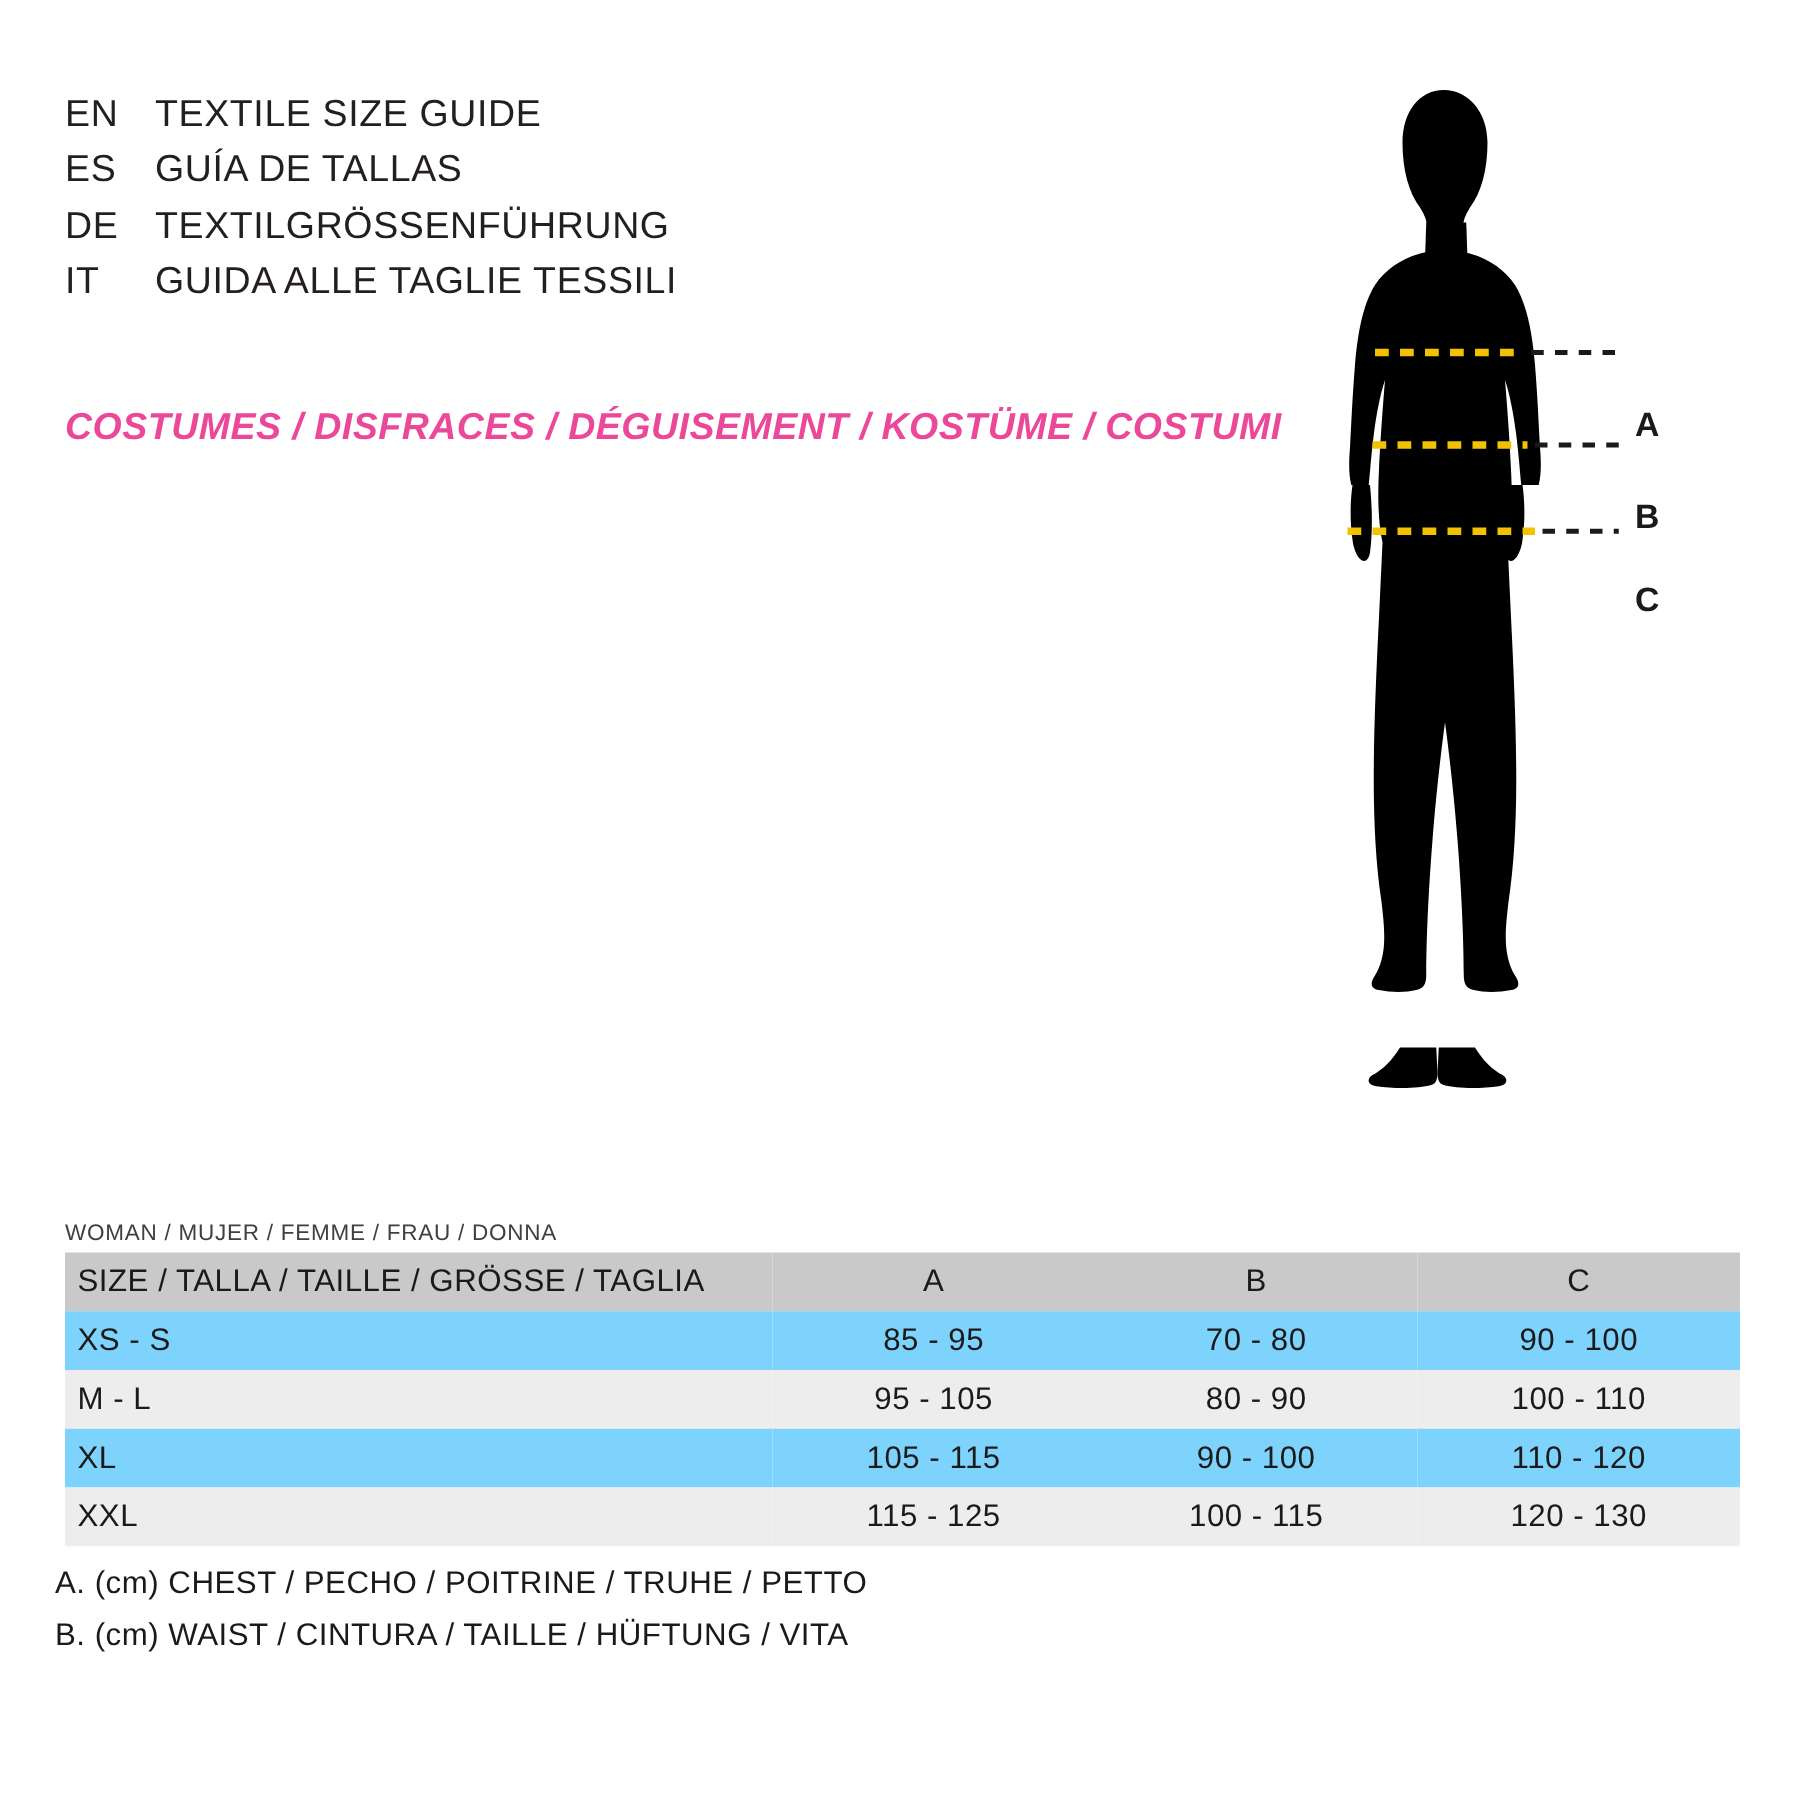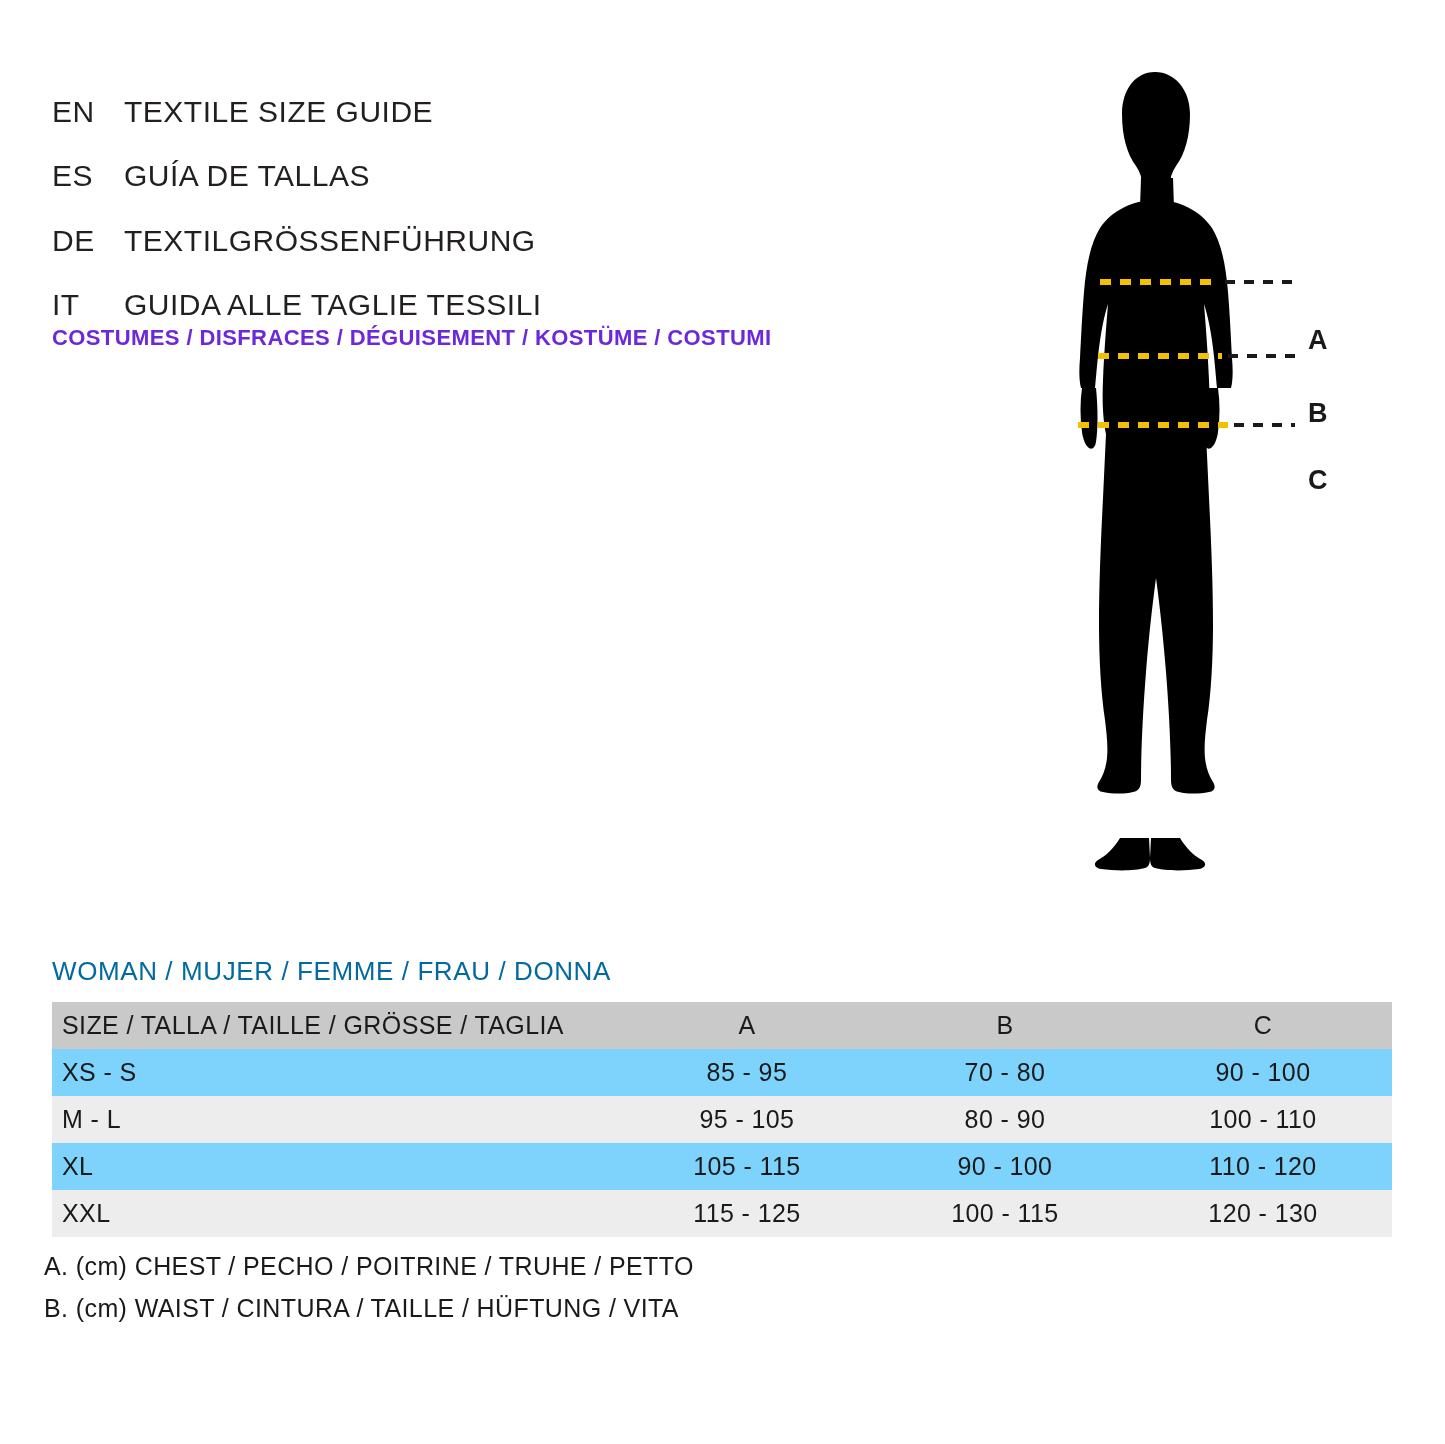--- a/index.html
+++ b/index.html
@@ -27,34 +27,34 @@
     display: flex;
     align-items: baseline;
     font-size: 30px;
     letter-spacing: 0.5px;
     line-height: 1.48;
     color: #231f20;
   }
   .lang-code {
     width: 72px;
     flex: 0 0 72px;
-    margin-top: 20px;
   }
   .lang-text {
     flex: 1 1 auto;
   }
   .costumes-line {
     position: absolute;
     left: 52px;
     top: 325px;
-    font-size: 22px;
+    font-size: 30px;
     font-weight: bold;
     letter-spacing: 0.4px;
-    color: #6d28d9;
+    color: #ec4899;
     white-space: nowrap;
+    font-style: italic;
   }
 
   
   .figure-wrap {
     position: absolute;
     left: 1010px;
     top: 60px;
     width: 380px;
     height: 830px;
   }
@@ -71,24 +71,24 @@
     letter-spacing: 0.5px;
   }
   .marker-a { left: 298px; top: 265px; }
   .marker-b { left: 298px; top: 338px; }
   .marker-c { left: 298px; top: 405px; }
 
   
   .table-title {
     position: absolute;
     left: 52px;
-    top: 956px;
-    font-size: 26px;
+    top: 976px;
+    font-size: 18px;
     letter-spacing: 0.6px;
-    color: #0369a1;
+    color: #404040;
   }
   table.size-table {
     position: absolute;
     left: 52px;
     top: 1002px;
     width: 1340px;
     border-collapse: collapse;
     font-size: 25px;
     color: #1a1a1a;
   }

